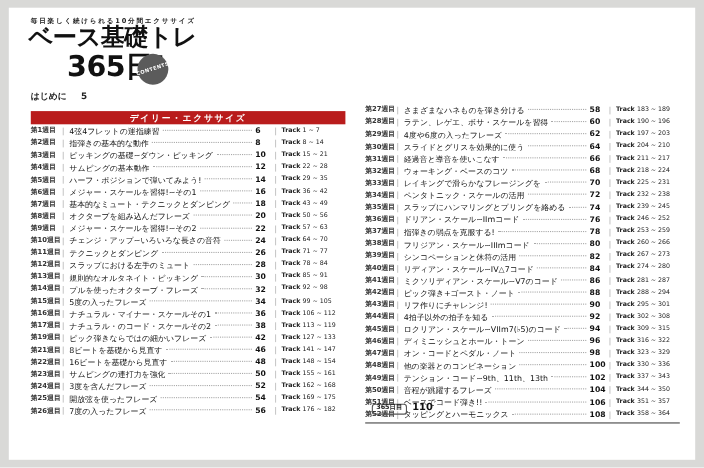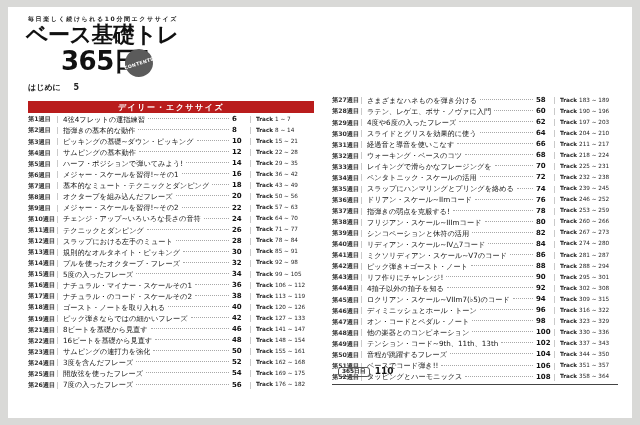--- a/index.html
+++ b/index.html
@@ -283,29 +283,20 @@
   <div class="row">
     <span class="week">第17週目</span>
     <span class="vsep"></span>
     <span class="rtitle">ナチュラル・のコード・スケールその2</span>
     <span class="leader"></span>
     <span class="pg">38</span>
     <span class="vsep"></span>
     <span class="track"><b>Track </b><span>113 ~ 119</span></span>
   </div>
 
-  <div class="row">
-    <span class="week">第18週目</span>
-    <span class="vsep"></span>
-    <span class="rtitle">ゴースト・ノートを取り入れる</span>
-    <span class="leader"></span>
-    <span class="pg">40</span>
-    <span class="vsep"></span>
-    <span class="track"><b>Track </b><span>120 ~ 126</span></span>
-  </div>
 
   <div class="row">
     <span class="week">第19週目</span>
     <span class="vsep"></span>
     <span class="rtitle">ピック弾きならではの細かいフレーズ</span>
     <span class="leader"></span>
     <span class="pg">42</span>
     <span class="vsep"></span>
     <span class="track"><b>Track </b><span>127 ~ 133</span></span>
   </div>
@@ -381,21 +372,21 @@
     <span class="rtitle">さまざまなハネものを弾き分ける</span>
     <span class="leader"></span>
     <span class="pg">58</span>
     <span class="vsep"></span>
     <span class="track"><b>Track </b><span>183 ~ 189</span></span>
   </div>
 
   <div class="row">
     <span class="week">第28週目</span>
     <span class="vsep"></span>
-    <span class="rtitle">ラテン、レゲエ、ボサ・ノヴァに入門</span>
+    <span class="rtitle">ラテン、レゲエ、ボサ・スケールを習得</span>
     <span class="leader"></span>
     <span class="pg">60</span>
     <span class="vsep"></span>
     <span class="track"><b>Track </b><span>190 ~ 196</span></span>
   </div>
 
   <div class="row">
     <span class="week">第29週目</span>
     <span class="vsep"></span>
     <span class="rtitle">4度や6度の入ったフレーズ</span>

